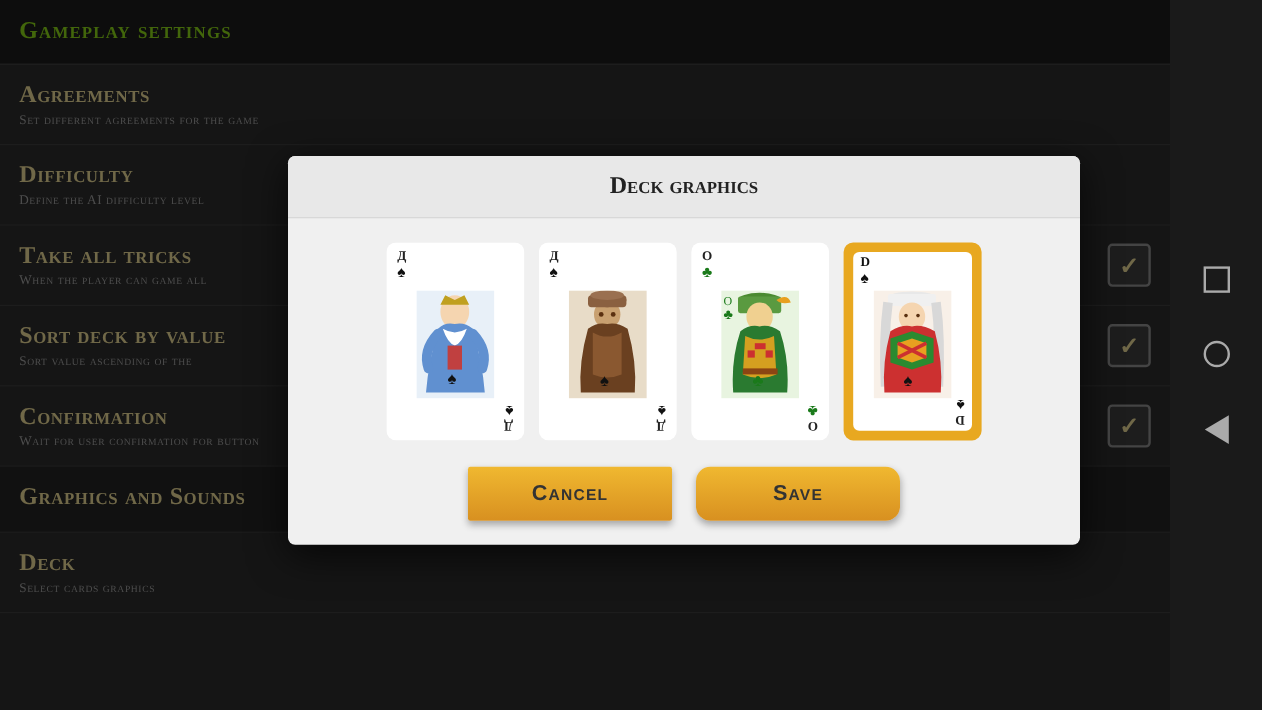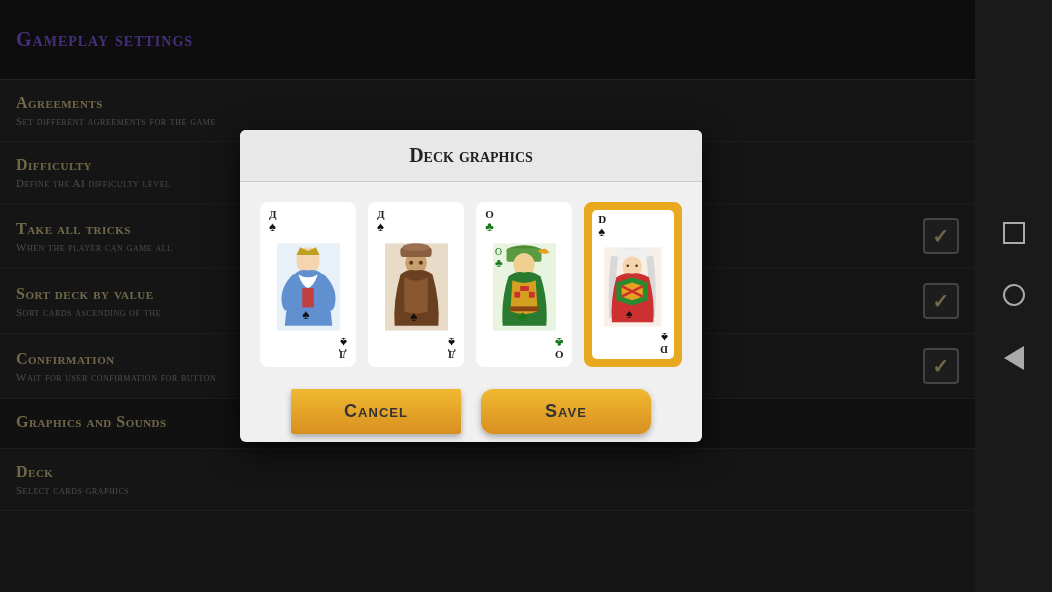--- a/index.html
+++ b/index.html
@@ -19,38 +19,38 @@
       left: 0;
       top: 0;
       width: 975px;
       height: 592px;
       background: #2a2a2a;
       overflow: hidden;
     }
 
     .page-title {
       background: #1a1a1a;
-      padding: 28px 16px;
-      color: #8b5cf6;
+      padding: 15px 16px;
+      color: #84cc16;
       font-size: 20px;
       font-weight: bold;
       font-variant: small-caps;
       letter-spacing: 1px;
       border-bottom: 1px solid #444;
     }
 
     .settings-item {
       padding: 14px 16px;
       border-bottom: 1px solid #3a3a3a;
       cursor: pointer;
     }
 
     .settings-item-title {
       color: #e0d090;
-      font-size: 16px;
+      font-size: 20px;
       font-weight: bold;
       font-variant: small-caps;
       letter-spacing: 0.5px;
       margin-bottom: 3px;
     }
 
     .settings-item-desc {
       color: #999;
       font-size: 11px;
       font-variant: small-caps;
@@ -133,25 +133,25 @@
       height: 592px;
       background: rgba(0,0,0,0.5);
       z-index: 10;
     }
 
     
     .dialog {
       position: absolute;
       left: 240px;
       top: 130px;
-      width: 462px;
+      width: 660px;
       background: #f0f0f0;
       border-radius: 6px;
       z-index: 20;
-      padding-bottom: 8px;
+      padding-bottom: 20px;
       box-shadow: 0 8px 32px rgba(0,0,0,0.7);
     }
 
     .dialog-title {
       background: #e8e8e8;
       padding: 14px 20px;
       text-align: center;
       font-size: 20px;
       font-weight: bold;
       color: #222;
@@ -303,21 +303,21 @@
     <div>
       <div class="settings-item-title">Take all tricks</div>
       <div class="settings-item-desc">When the player can game all</div>
     </div>
     <div class="checkbox checked"></div>
   </div>
 
   <div class="settings-row">
     <div>
       <div class="settings-item-title">Sort deck by value</div>
-      <div class="settings-item-desc">Sort cards ascending of the</div>
+      <div class="settings-item-desc">Sort value ascending of the</div>
     </div>
     <div class="checkbox checked"></div>
   </div>
 
   <div class="settings-row">
     <div>
       <div class="settings-item-title">Confirmation</div>
       <div class="settings-item-desc">Wait for user confirmation for button</div>
     </div>
     <div class="checkbox checked"></div>

